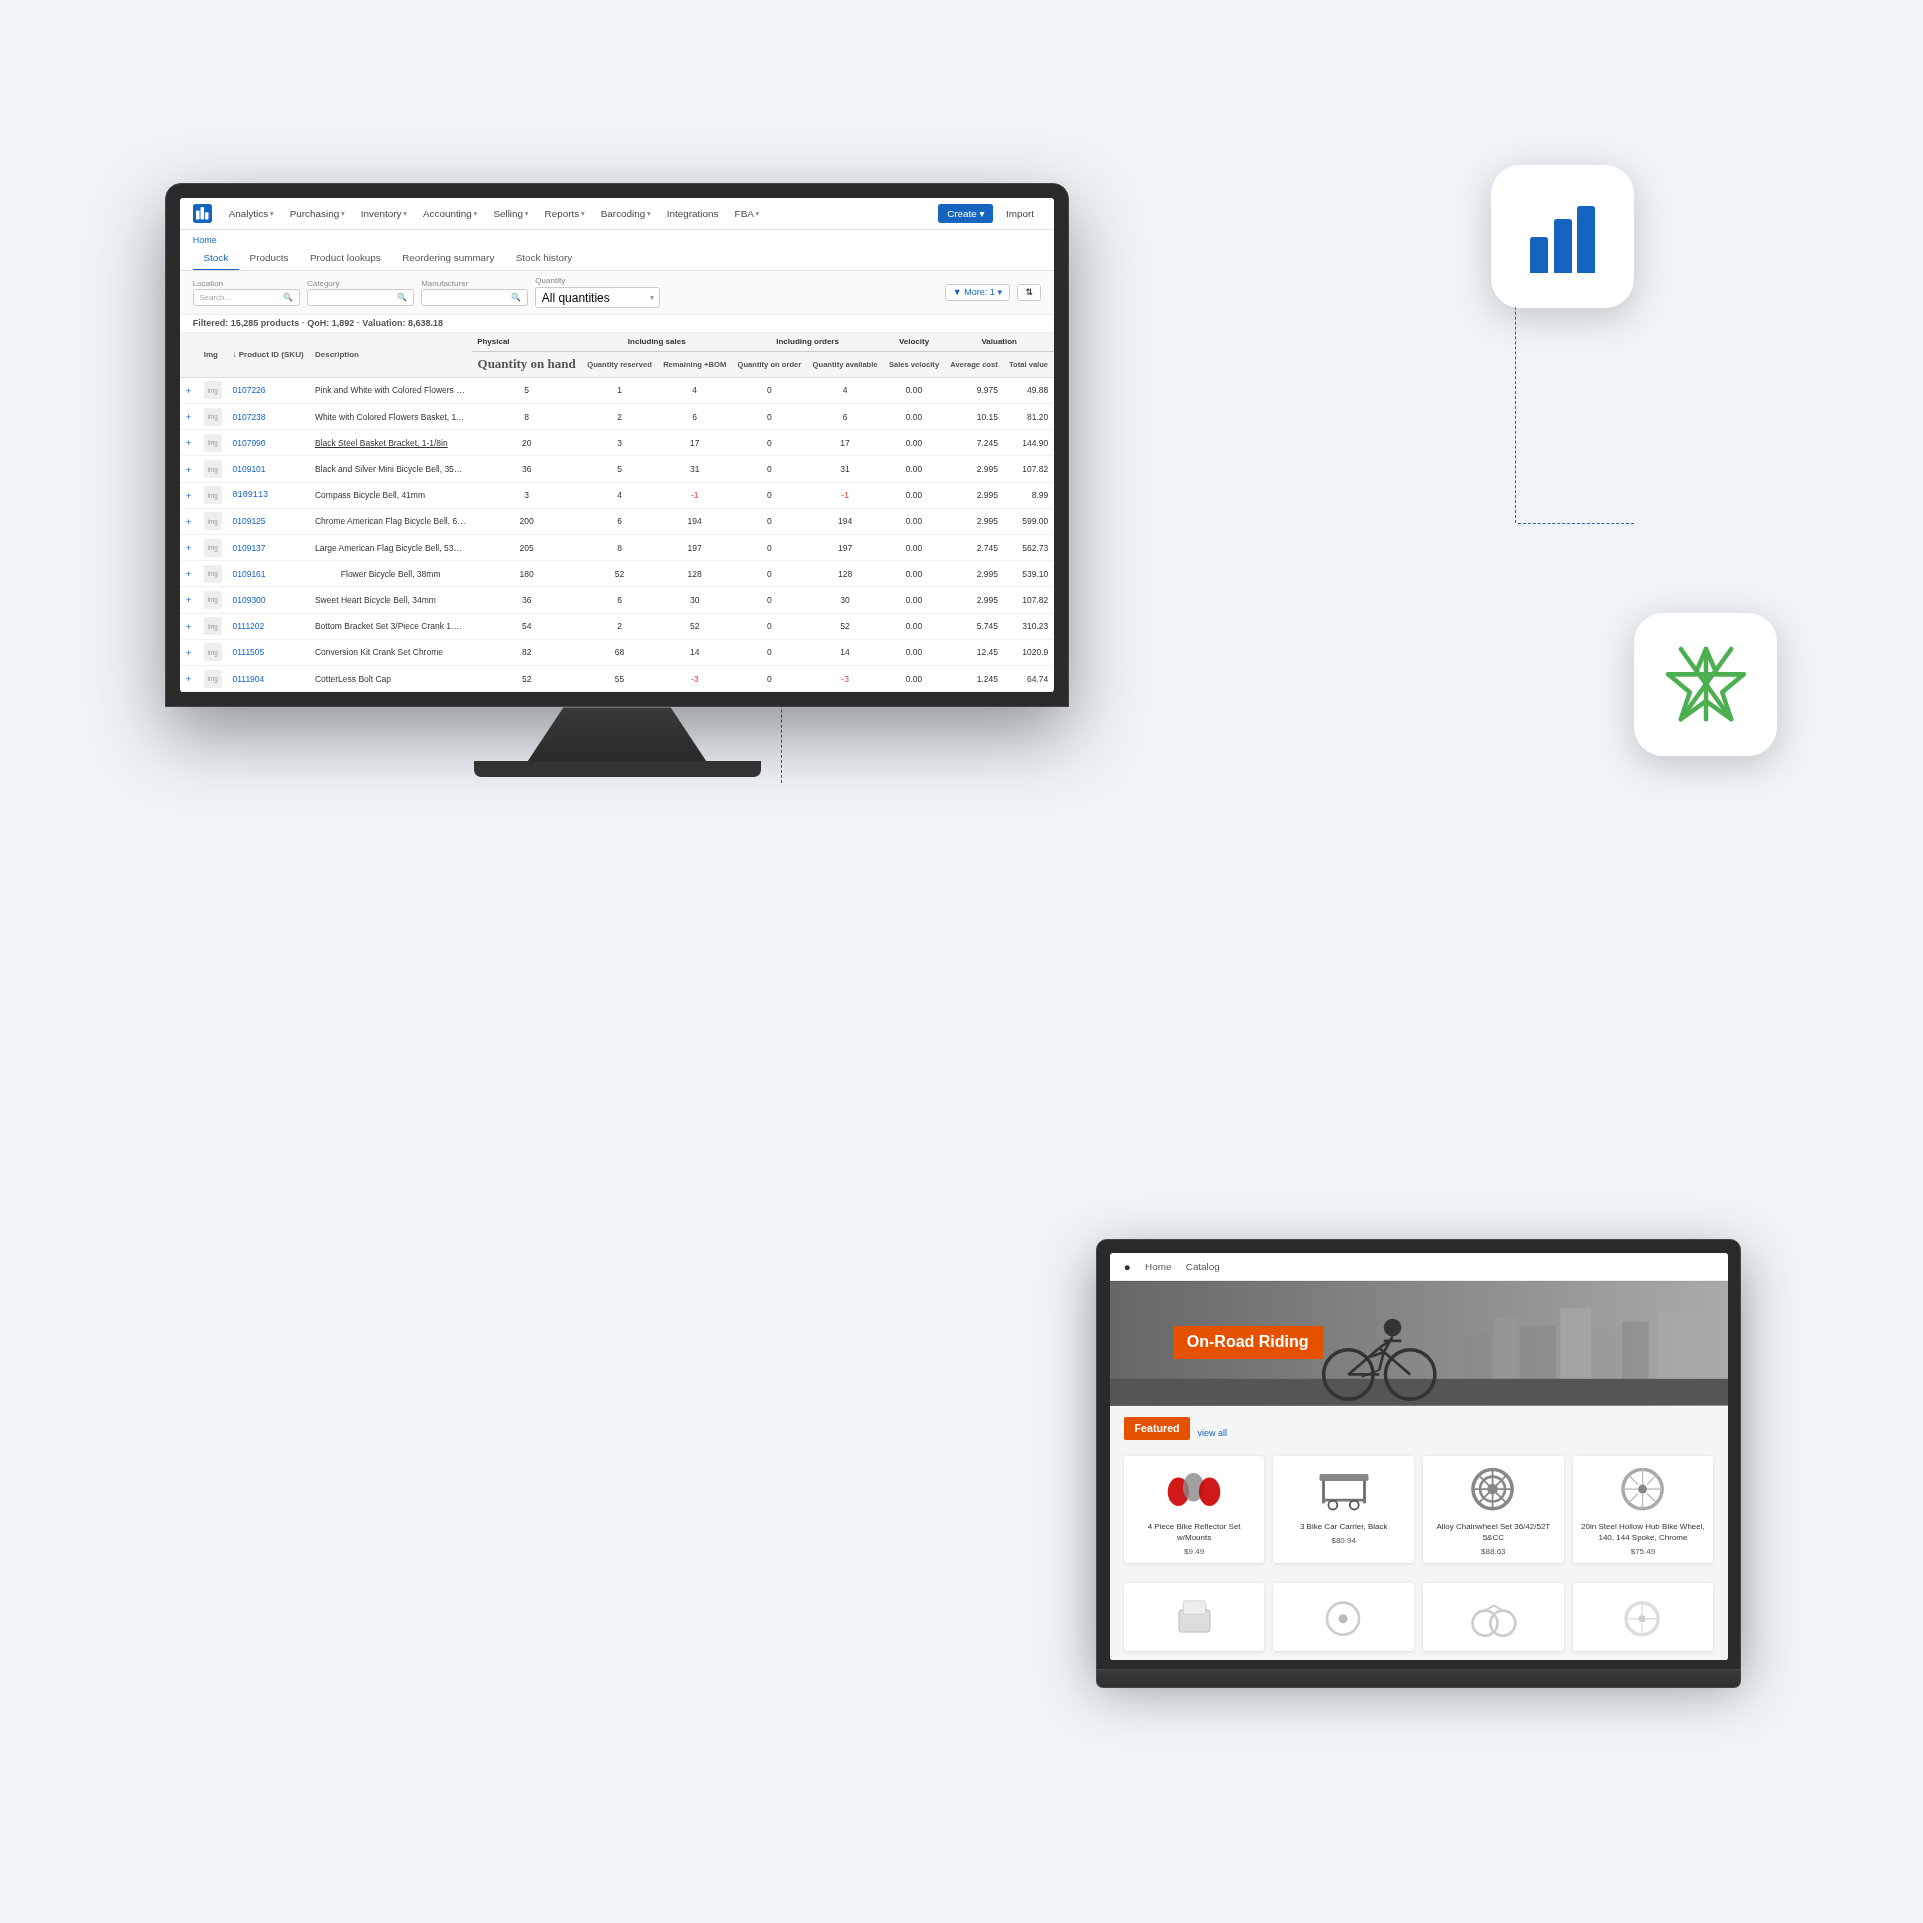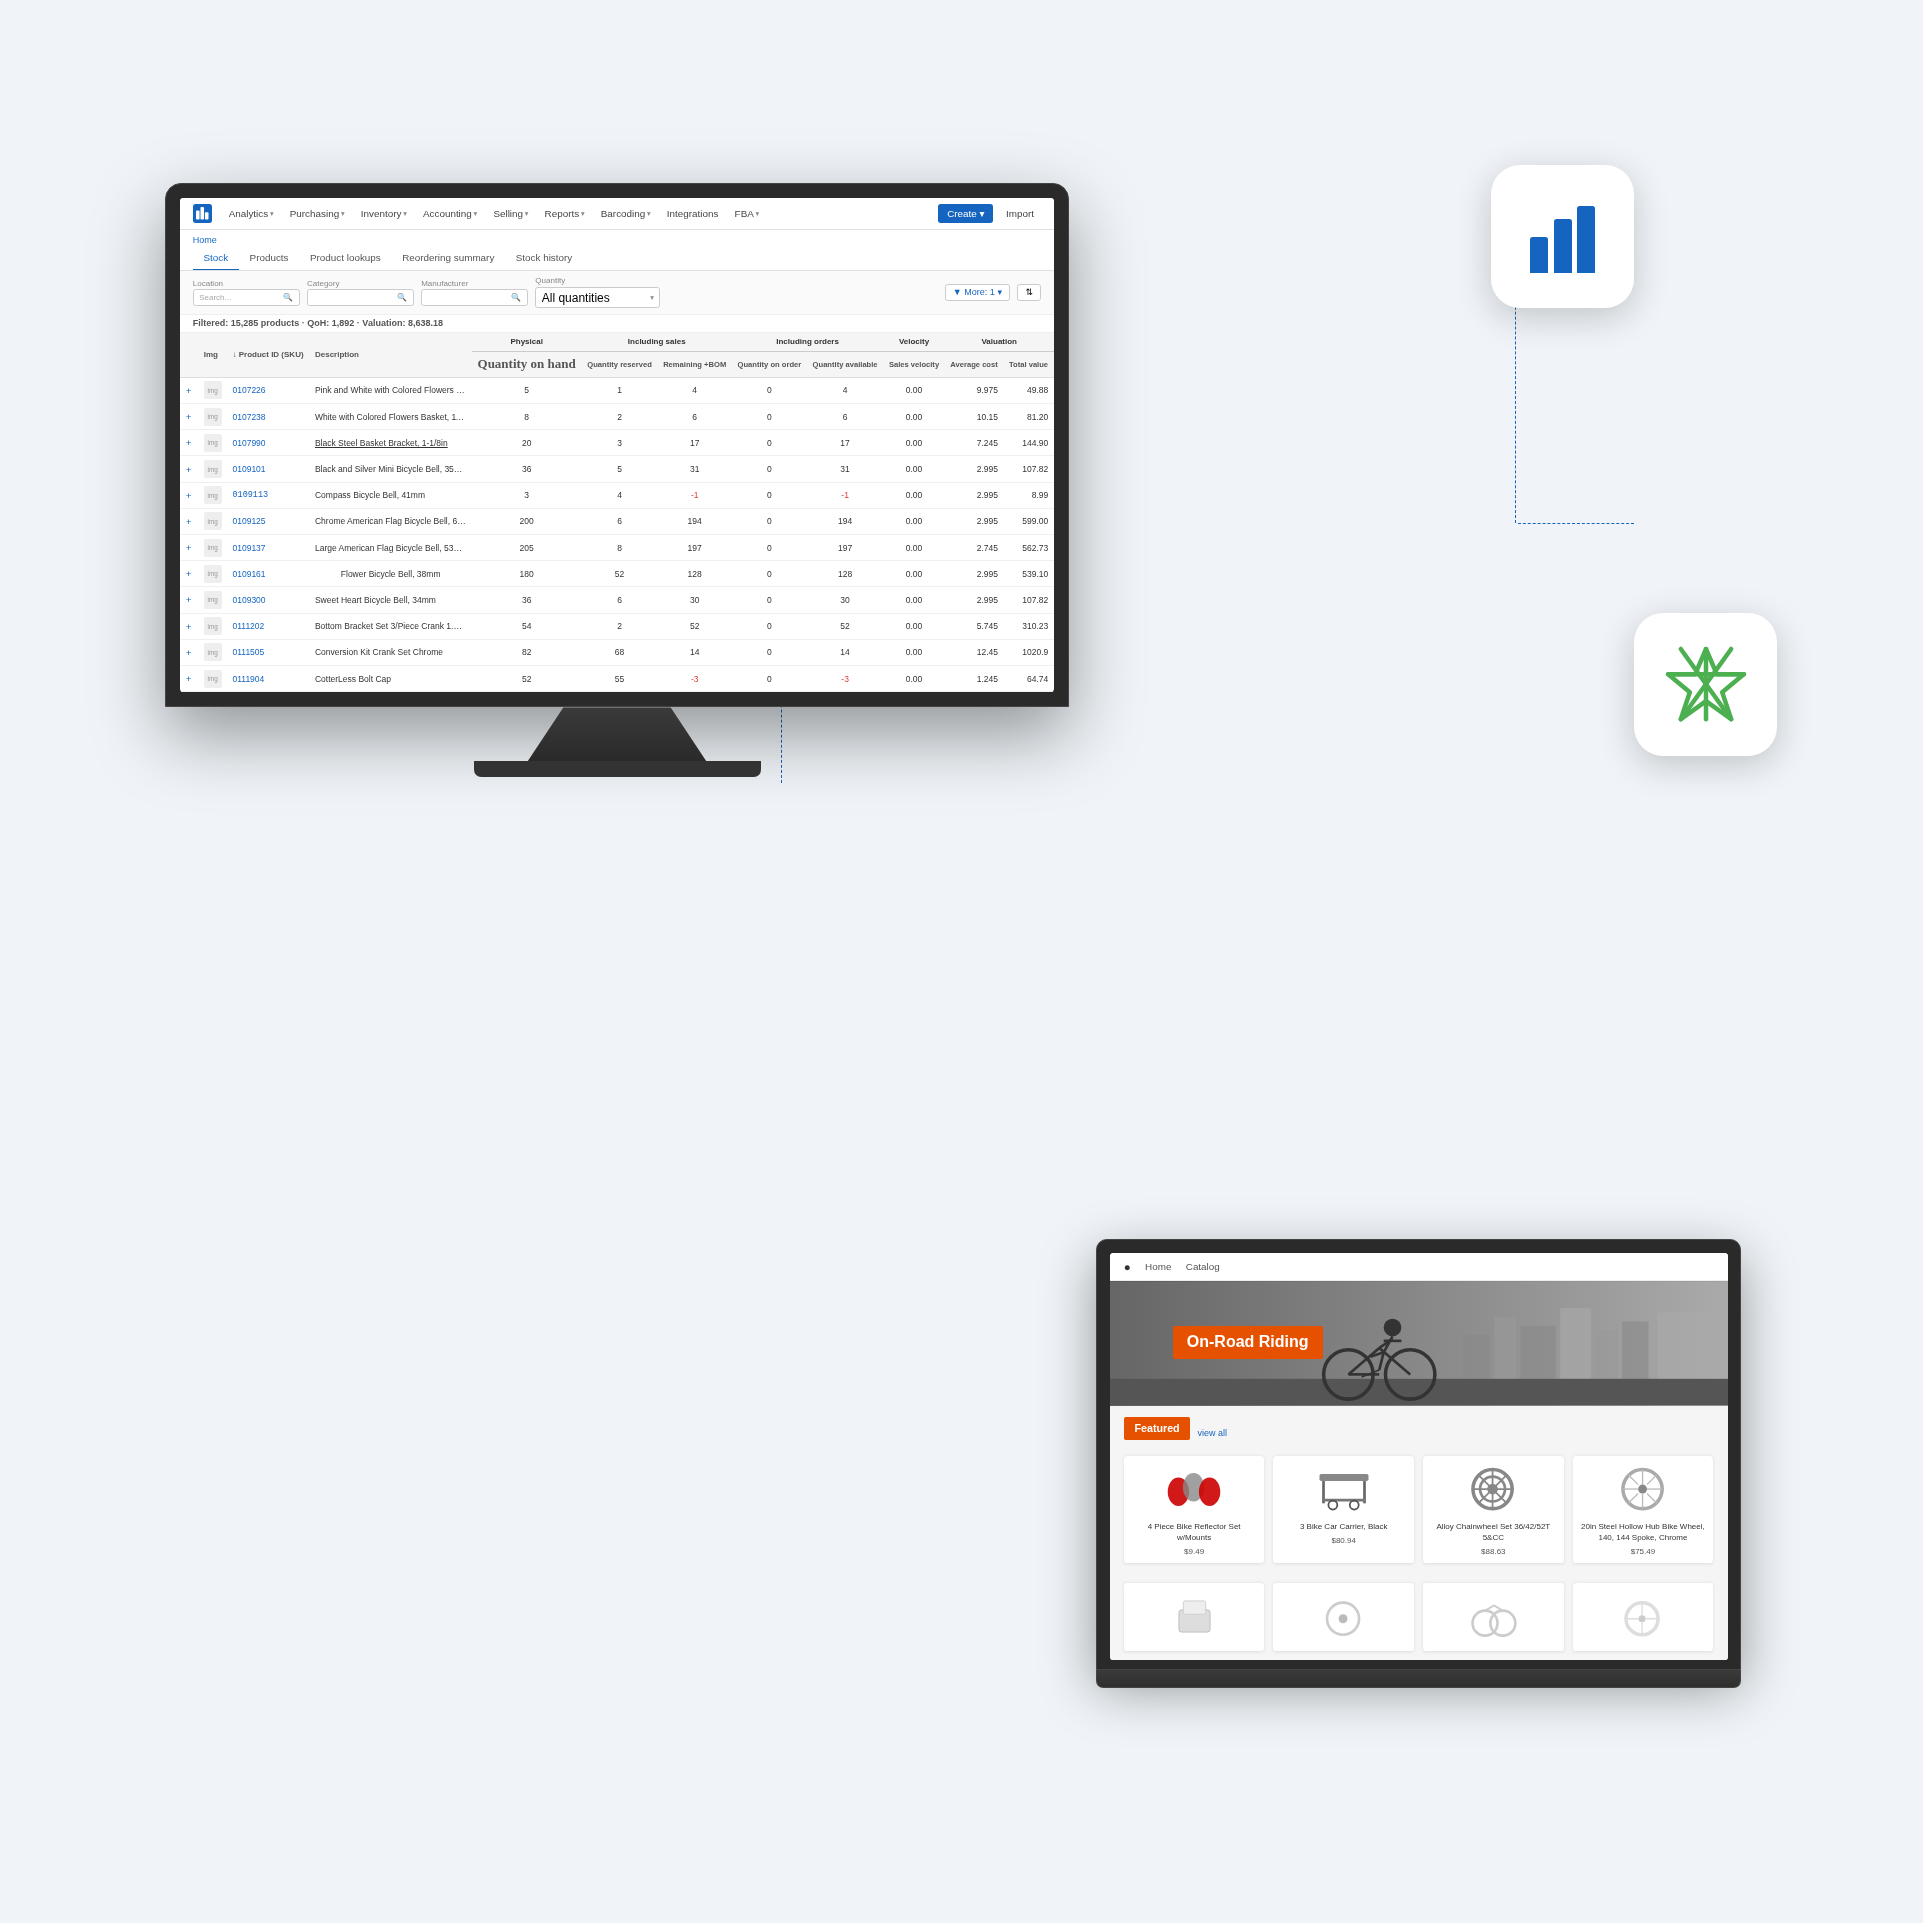--- a/index.html
+++ b/index.html
@@ -647,21 +647,21 @@
         </div>
 
         <div class="table-container">
           <table>
             <thead>
               <tr>
                 <th rowspan="2" style="width:18px;"></th>
                 <th rowspan="2" style="width:19.7px;">Img</th>
                 <th rowspan="2">↓ Product ID (SKU)</th>
                 <th rowspan="2">Description</th>
-                <th class="th-group" colspan="1" style="text-align:center; border-bottom:0.9px solid #ccc; font-size:8px;">Physical</th>
+                <th class="th-group" colspan="1" style="text-align:left; border-bottom:0.9px solid #ccc; font-size:8px;">Physical</th>
                 <th class="th-group" colspan="2" style="text-align:center; border-bottom:0.9px solid #ccc; font-size:8px;">Including sales</th>
                 <th class="th-group" colspan="2" style="text-align:center; border-bottom:0.9px solid #ccc; font-size:8px;">Including orders</th>
                 <th class="th-group" colspan="1" style="text-align:center; border-bottom:0.9px solid #ccc; font-size:8px;">Velocity</th>
                 <th class="th-group" colspan="2" style="text-align:center; border-bottom:0.9px solid #ccc; font-size:8px;">Valuation</th>
 
               </tr>
               <tr>
                 <th class="center" style="font-size:13px;font-family:Liberation Serif, serif;">Quantity on hand</th>
                 <th class="center" style="font-size:7.6px;">Quantity reserved</th>
                 <th class="center" style="font-size:7.6px;">Remaining +BOM</th>

